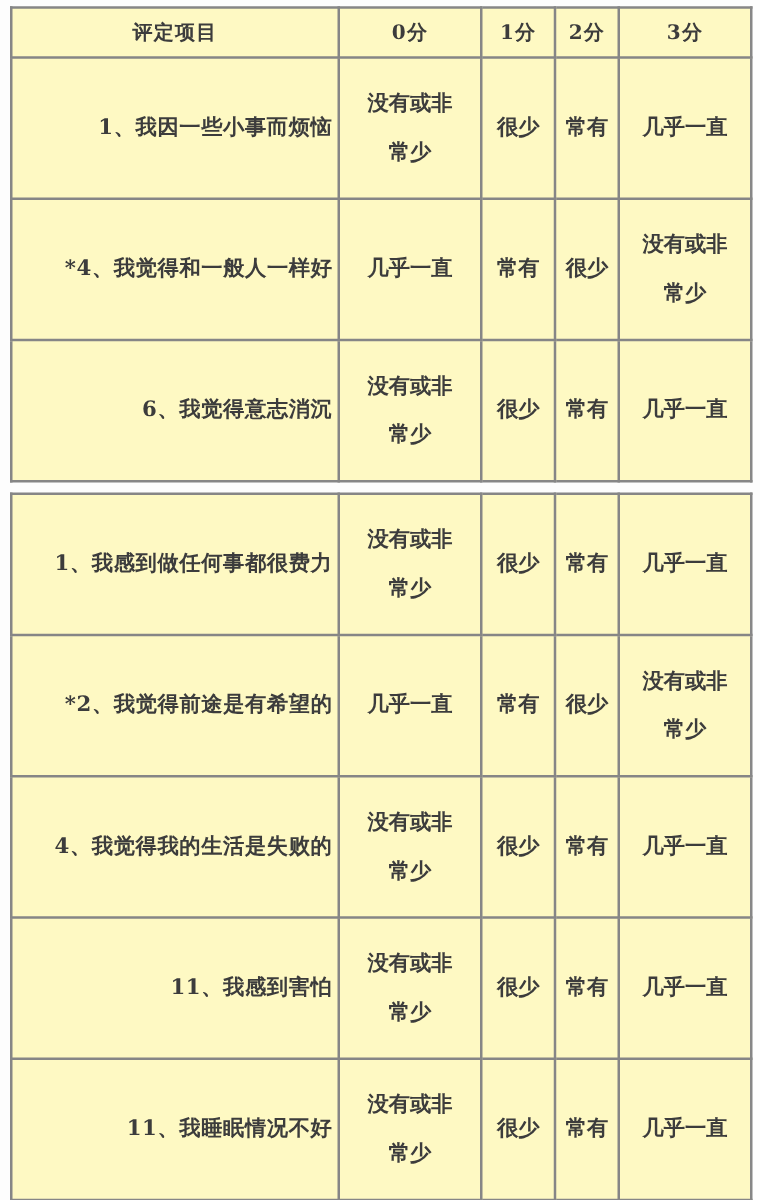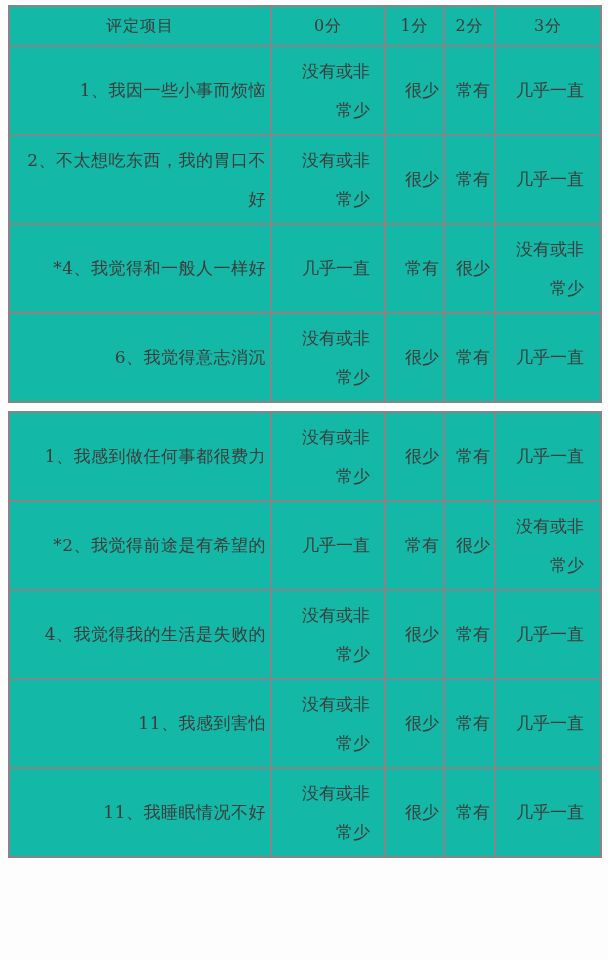--- a/index.html
+++ b/index.html
@@ -24,42 +24,43 @@
     width: 592px;
     margin-left: 8px;
   }
   table.t1 { margin-top: 5px; }
   table.t2 { margin-top: 8px; }
   td {
     border: 2px solid #868686;
     vertical-align: middle;
     font-size: 17px;
     line-height: 2.25;
-    background: #14b8a6;
+    background: #fef9c3;
+    font-weight: bold;
   }
   td.hdr {
     height: 36px;
     text-align: center;
     font-size: 16px;
     line-height: 1.2;
     letter-spacing: 1px;
   }
   td.item {
     text-align: right;
     padding: 4px 4px 4px 12px;
     letter-spacing: 0.5px;
     height: 79px;
   }
   td.score {
-    text-align: right;
+    text-align: center;
     letter-spacing: 0px;
     height: 79px;
   }
   td.s0 { padding: 0 14px; }
-  td.s1, td.s2 { padding: 4px 4px; }
+  td.s1, td.s2 { padding: 16px 4px; }
   td.s3 { padding: 0 16px; }
   .col-item { width: 262px; }
   .col-s0 { width: 114px; }
   .col-s1 { width: 59px; }
   .col-s2 { width: 51px; }
   .col-s3 { width: 106px; }
 </style>
 </head>
 <body>
 
@@ -76,27 +77,20 @@
     <tbody>
       <tr>
         <td class="hdr">评定项目</td>
         <td class="hdr">0分</td>
         <td class="hdr">1分</td>
         <td class="hdr">2分</td>
         <td class="hdr">3分</td>
       </tr>
       <tr>
         <td class="item">1、我因一些小事而烦恼</td>
-        <td class="score s0">没有或非常少</td>
-        <td class="score s1">很少</td>
-        <td class="score s2">常有</td>
-        <td class="score s3">几乎一直</td>
-      </tr>
-      <tr>
-        <td class="item">2、不太想吃东西，我的胃口不好</td>
         <td class="score s0">没有或非常少</td>
         <td class="score s1">很少</td>
         <td class="score s2">常有</td>
         <td class="score s3">几乎一直</td>
       </tr>
       <tr>
         <td class="item">*4、我觉得和一般人一样好</td>
         <td class="score s0">几乎一直</td>
         <td class="score s1">常有</td>
         <td class="score s2">很少</td>

